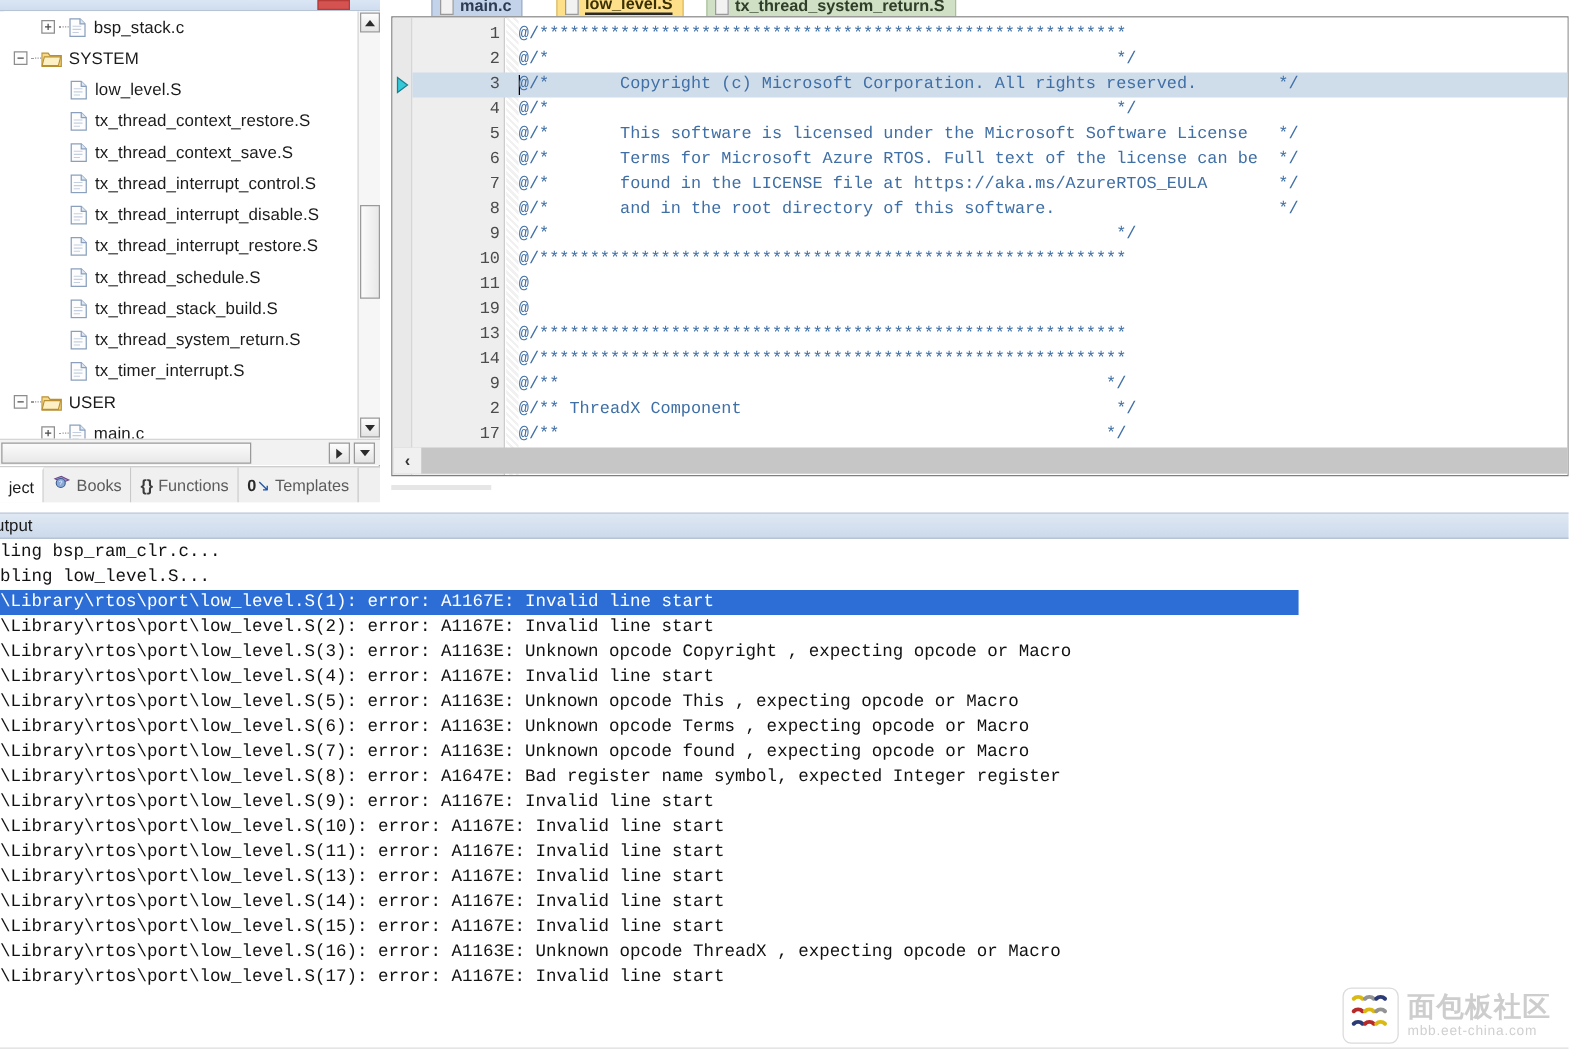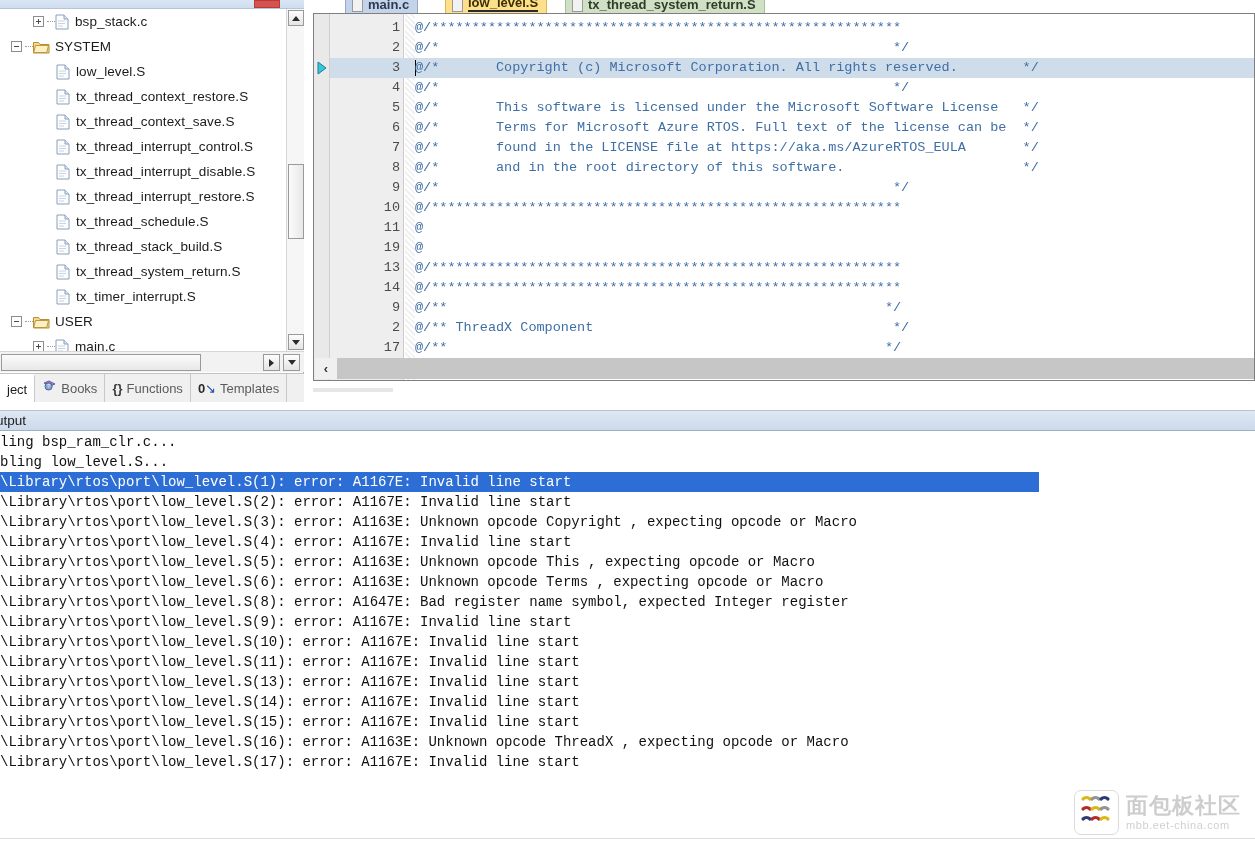--- a/index.html
+++ b/index.html
@@ -533,20 +533,21 @@
     </div>
     <div id="output-list">
         <div class="orow">ling bsp_ram_clr.c...</div>
         <div class="orow">bling low_level.S...</div>
         <div class="orow sel">\Library\rtos\port\low_level.S(1): error: A1167E: Invalid line start</div>
         <div class="orow">\Library\rtos\port\low_level.S(2): error: A1167E: Invalid line start</div>
         <div class="orow">\Library\rtos\port\low_level.S(3): error: A1163E: Unknown opcode Copyright , expecting opcode or Macro</div>
         <div class="orow">\Library\rtos\port\low_level.S(4): error: A1167E: Invalid line start</div>
         <div class="orow">\Library\rtos\port\low_level.S(5): error: A1163E: Unknown opcode This , expecting opcode or Macro</div>
         <div class="orow">\Library\rtos\port\low_level.S(6): error: A1163E: Unknown opcode Terms , expecting opcode or Macro</div>
+        <div class="orow">\Library\rtos\port\low_level.S(7): error: A1163E: Unknown opcode found , expecting opcode or Macro</div>
         <div class="orow">\Library\rtos\port\low_level.S(8): error: A1647E: Bad register name symbol, expected Integer register</div>
         <div class="orow">\Library\rtos\port\low_level.S(9): error: A1167E: Invalid line start</div>
         <div class="orow">\Library\rtos\port\low_level.S(10): error: A1167E: Invalid line start</div>
         <div class="orow">\Library\rtos\port\low_level.S(11): error: A1167E: Invalid line start</div>
         <div class="orow">\Library\rtos\port\low_level.S(13): error: A1167E: Invalid line start</div>
         <div class="orow">\Library\rtos\port\low_level.S(14): error: A1167E: Invalid line start</div>
         <div class="orow">\Library\rtos\port\low_level.S(15): error: A1167E: Invalid line start</div>
         <div class="orow">\Library\rtos\port\low_level.S(16): error: A1163E: Unknown opcode ThreadX , expecting opcode or Macro</div>
         <div class="orow">\Library\rtos\port\low_level.S(17): error: A1167E: Invalid line start</div>
       </div>

